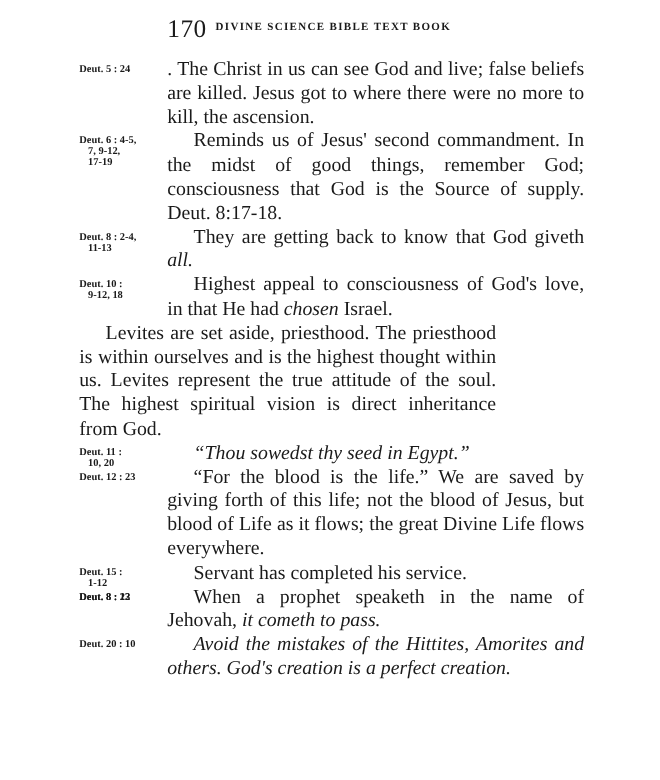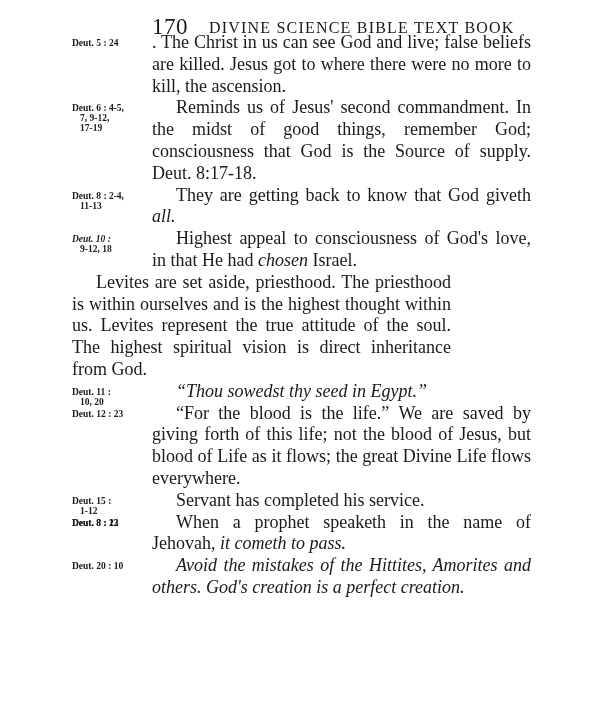--- a/index.html
+++ b/index.html
@@ -24,31 +24,31 @@
     }
     .page-number {
       position: absolute;
       left: 0;
       top: 0;
       font-size: 23px;
       letter-spacing: 0.5px;
     }
     .running-head {
       position: absolute;
-      left: 57px;
+      left: 44px;
       top: 5px;
-      font-size: 16px;
-      font-weight: normal;
+      font-size: 10px;
+      font-weight: bold;
       letter-spacing: 1.2px;
       font-variant: small-caps;
       text-transform: uppercase;
     }
     .body-wrap {
       position: absolute;
-      top: 32px;
+      top: 52px;
       left: 0;
       width: 600px;
     }
     .entry {
       position: relative;
     }
     .margin-ref {
       position: absolute;
       left: 72px;
       width: 80px;
@@ -88,21 +88,21 @@
     </div>
     <div class="entry">
       <div class="margin-ref"><span style="display: block;">Deut. 6 : 4-5,</span><span class="ref-sub" style="display: block;">7, 9-12,</span><span class="ref-sub" style="display: block;">17-19</span></div>
       <p class="para" style="margin: 0px 0px 0px 152px;"><span>Reminds us of Jesus' second commandment. In the midst of good things, remember God; consciousness that God is the Source of supply.  Deut. 8:17-18.</span></p>
     </div>
     <div class="entry">
       <div class="margin-ref"><span style="display: block;">Deut. 8 : 2-4,</span><span class="ref-sub" style="display: block;">11-13</span></div>
       <p class="para" style="margin: 0px 0px 0px 152px;"><span>They are getting back to know that God giveth </span><em>all.</em></p>
     </div>
     <div class="entry">
-      <div class="margin-ref"><span style="display: block; font-style: italic;">Deut. 10 :</span><span class="ref-sub" style="display: block;">9-12, 18</span></div>
+      <div class="margin-ref"><span style="display: block;">Deut. 10 :</span><span class="ref-sub" style="display: block;">9-12, 18</span></div>
       <p class="para" style="margin: 0px 0px 0px 152px;"><span>Highest appeal to consciousness of God's love, in that He had </span><em>chosen</em><span> Israel.</span></p>
     </div>
     <div class="entry">
       <p class="para" style="margin: 0px 0px 0px 72px;"><span>Levites are set aside, priesthood.  The priesthood is within ourselves and is the highest thought within us.  Levites represent the true attitude of the soul.  The highest spiritual vision is direct inheritance from God.</span></p>
     </div>
     <div class="entry">
       <div class="margin-ref"><span style="display: block;">Deut. 11 :</span><span class="ref-sub" style="display: block;">10, 20</span></div>
       <p class="para" style="margin: 0px 0px 0px 152px;"><em>“Thou sowedst thy seed in Egypt.”</em></p>
     </div>
     <div class="entry">

